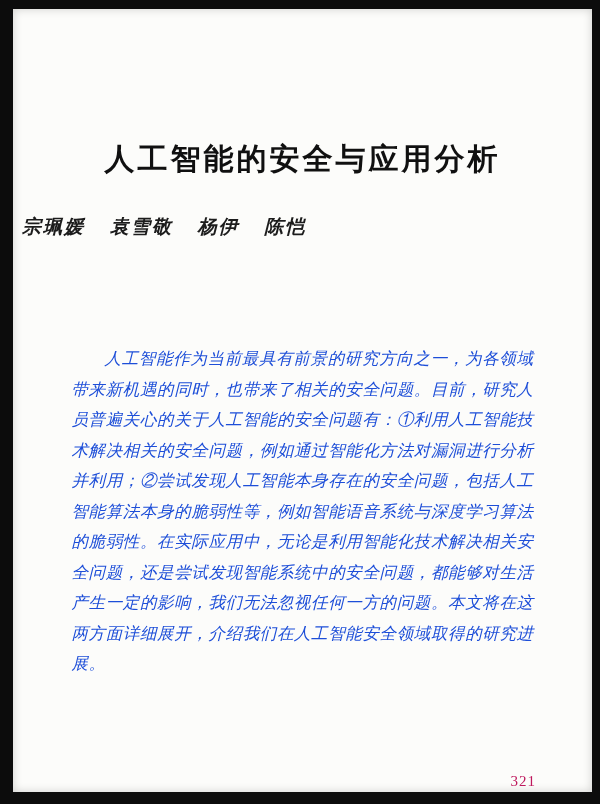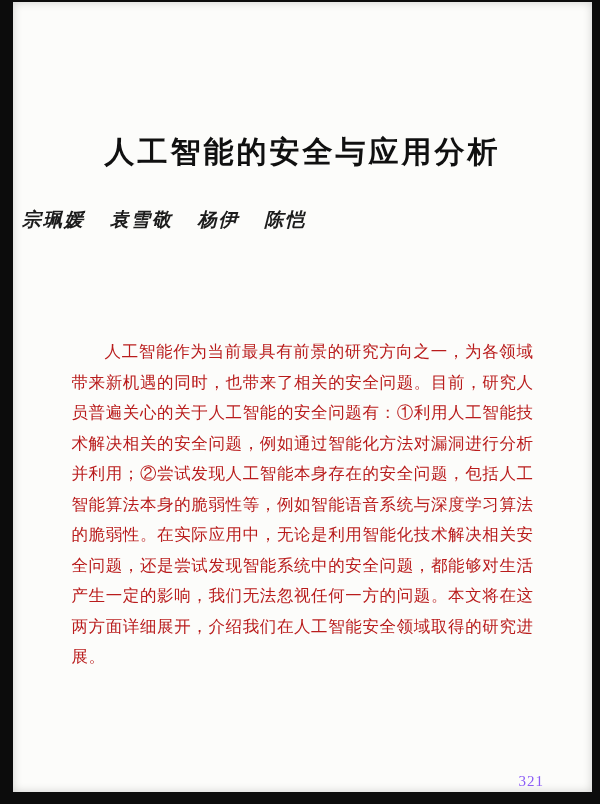--- a/index.html
+++ b/index.html
@@ -6,21 +6,21 @@
     margin: 0;
     padding: 0;
     background: #e8e8e8;
   }
   .scan-frame {
     position: relative;
     width: 600px;
     height: 804px;
     background: #0c0c0c;
     box-sizing: border-box;
-    padding: 2px 8px 12px 13px;
+    padding: 9px 8px 12px 13px;
     overflow: hidden;
     font-family: "Liberation Serif", "DejaVu Serif", serif;
   }
   .page {
     position: relative;
     width: 100%;
     height: 100%;
     background: #fcfcfa;
     box-sizing: border-box;
     box-shadow: inset 0 0 10px rgba(0,0,0,0.18);
@@ -53,31 +53,32 @@
     font-size: 13px;
     color: #1e1e1e;
     letter-spacing: 1.5px;
     line-height: 32px;
   }
   .abstract-paragraph {
     margin: 104px auto 16px auto;
     width: 462px;
     font-size: 16.5px;
     line-height: 30.5px;
-    color: #b91c1c;
+    color: #1d4ed8;
     text-align: justify;
     text-indent: 2em;
     letter-spacing: 0.5px;
+    font-style: italic;
   }
   .page-number {
     position: absolute;
-    right: 48px;
+    right: 56px;
     bottom: 2px;
     font-size: 15px;
-    color: #8b5cf6;
+    color: #be185d;
     letter-spacing: 1px;
   }
 </style>
 </head>
 <body>
 
 <div class="scan-frame">
   <div class="page">
 
     <h1 class="paper-title">人工智能的安全与应用分析</h1>

